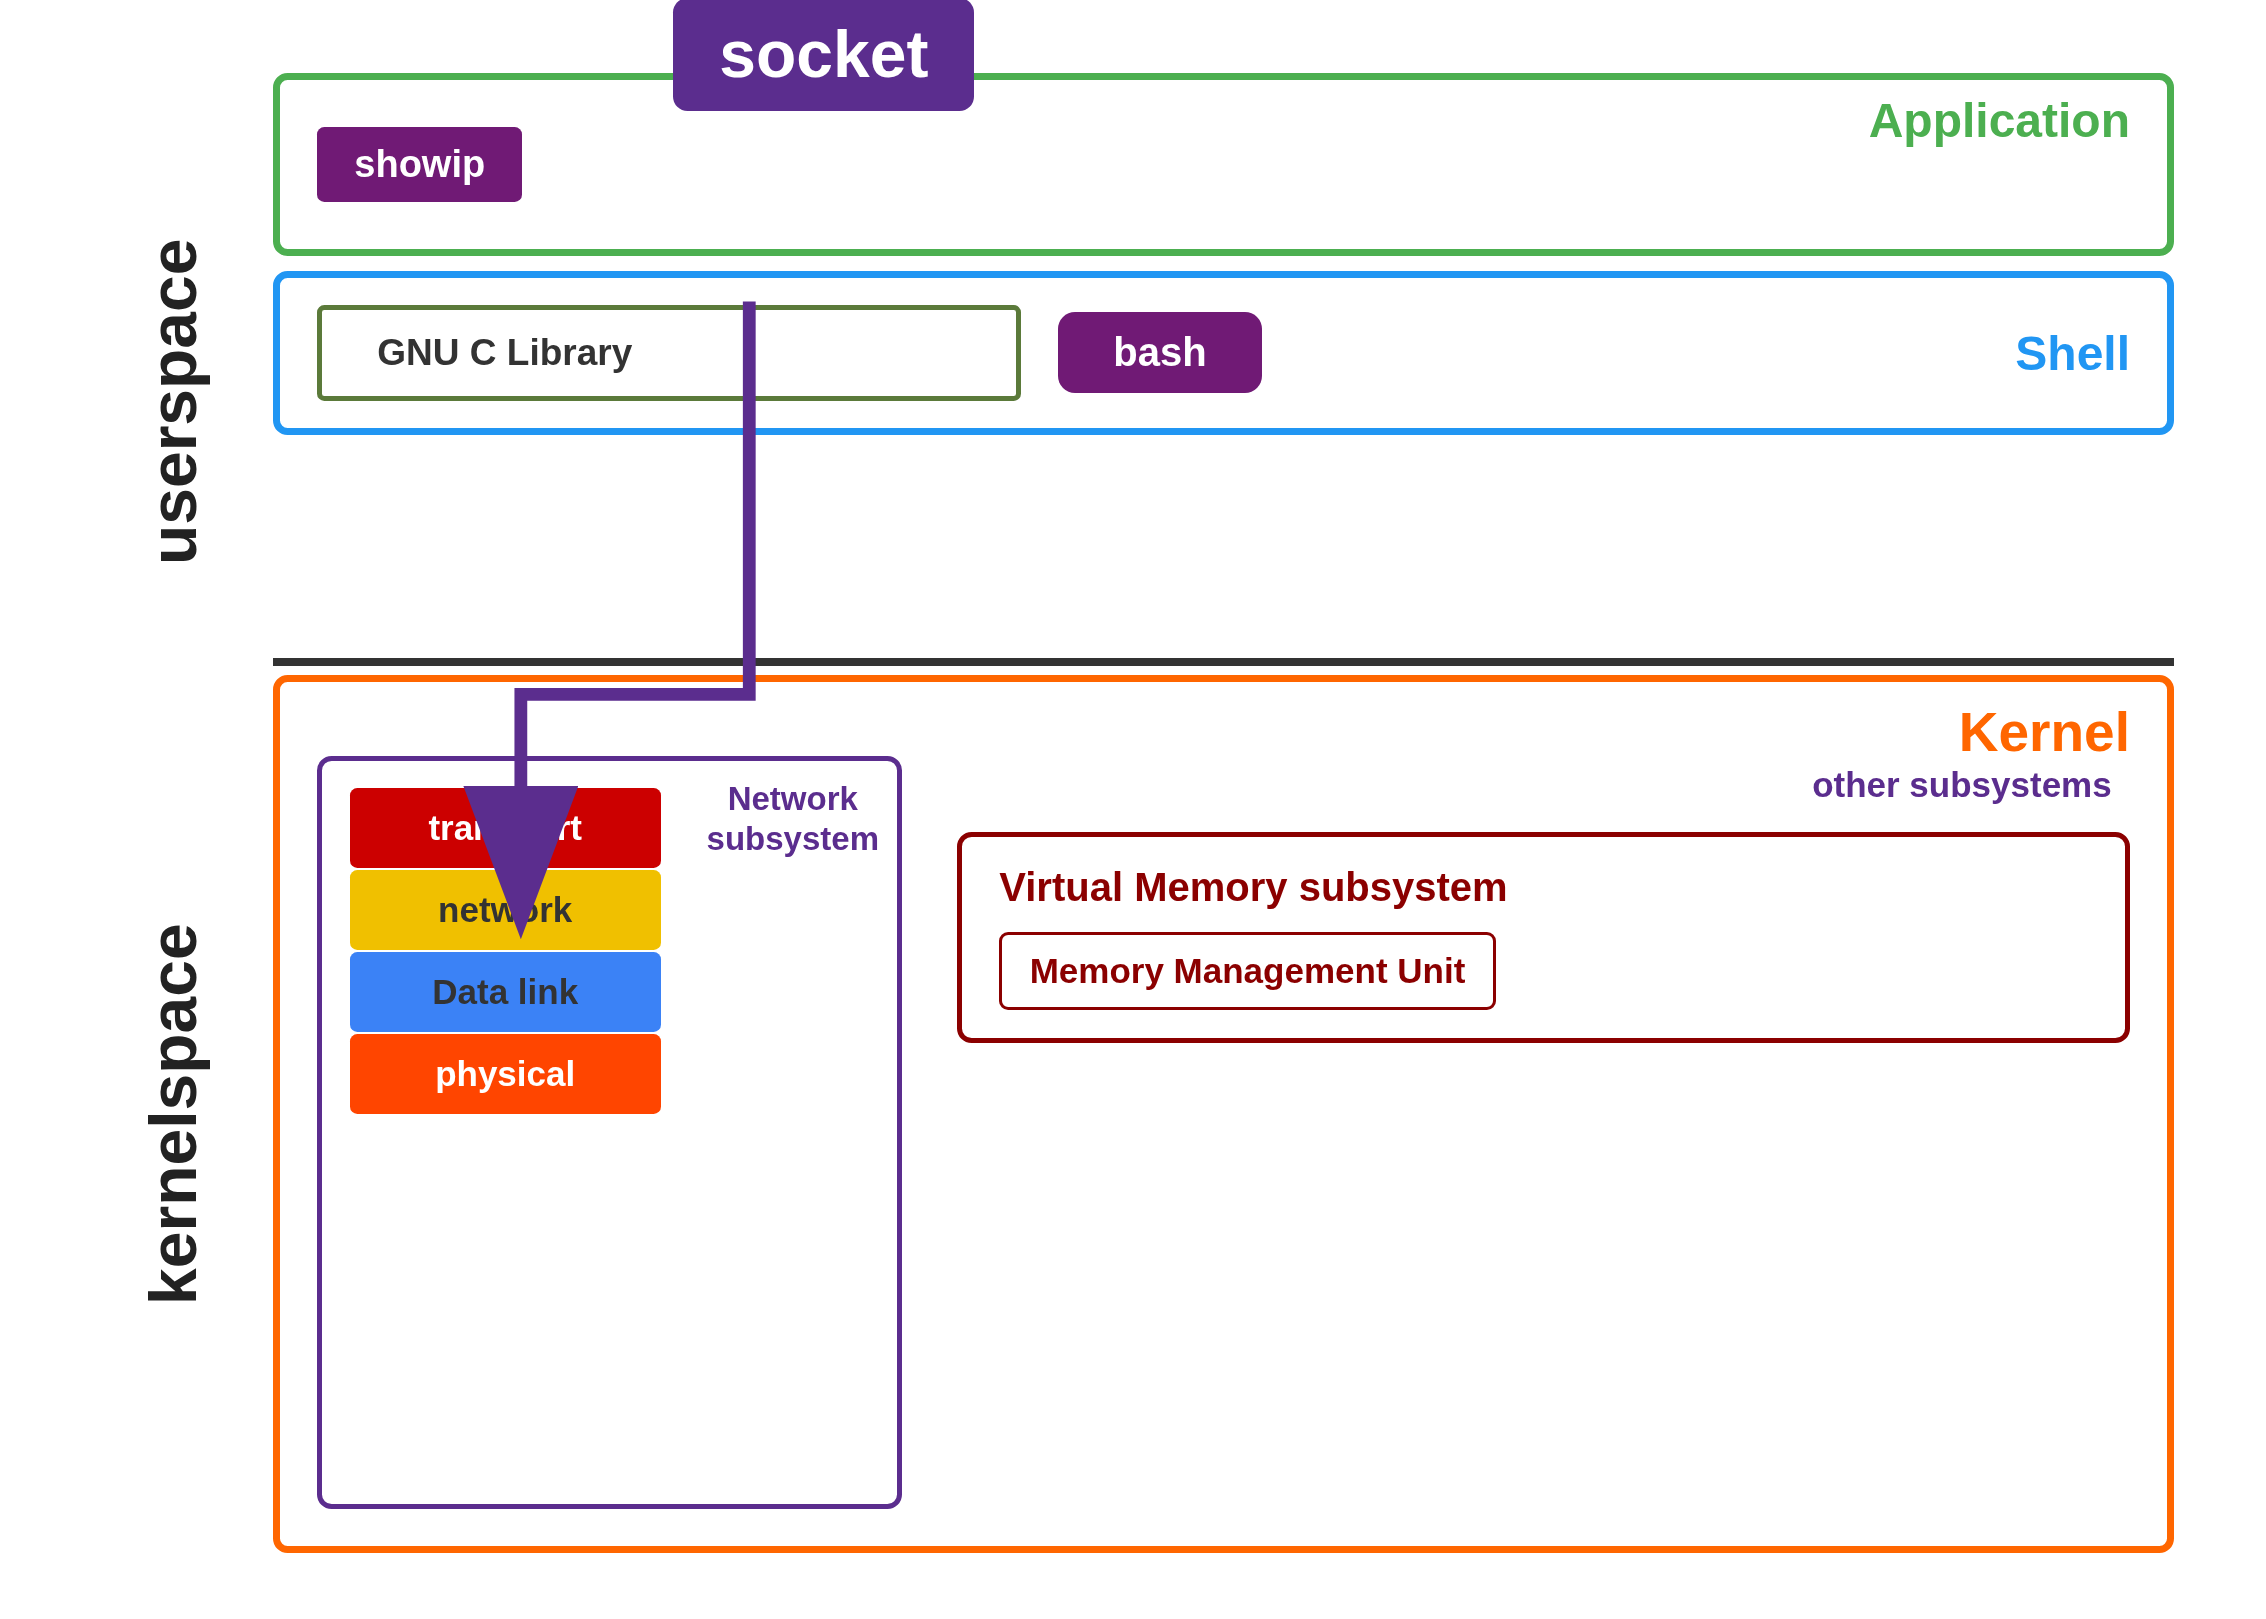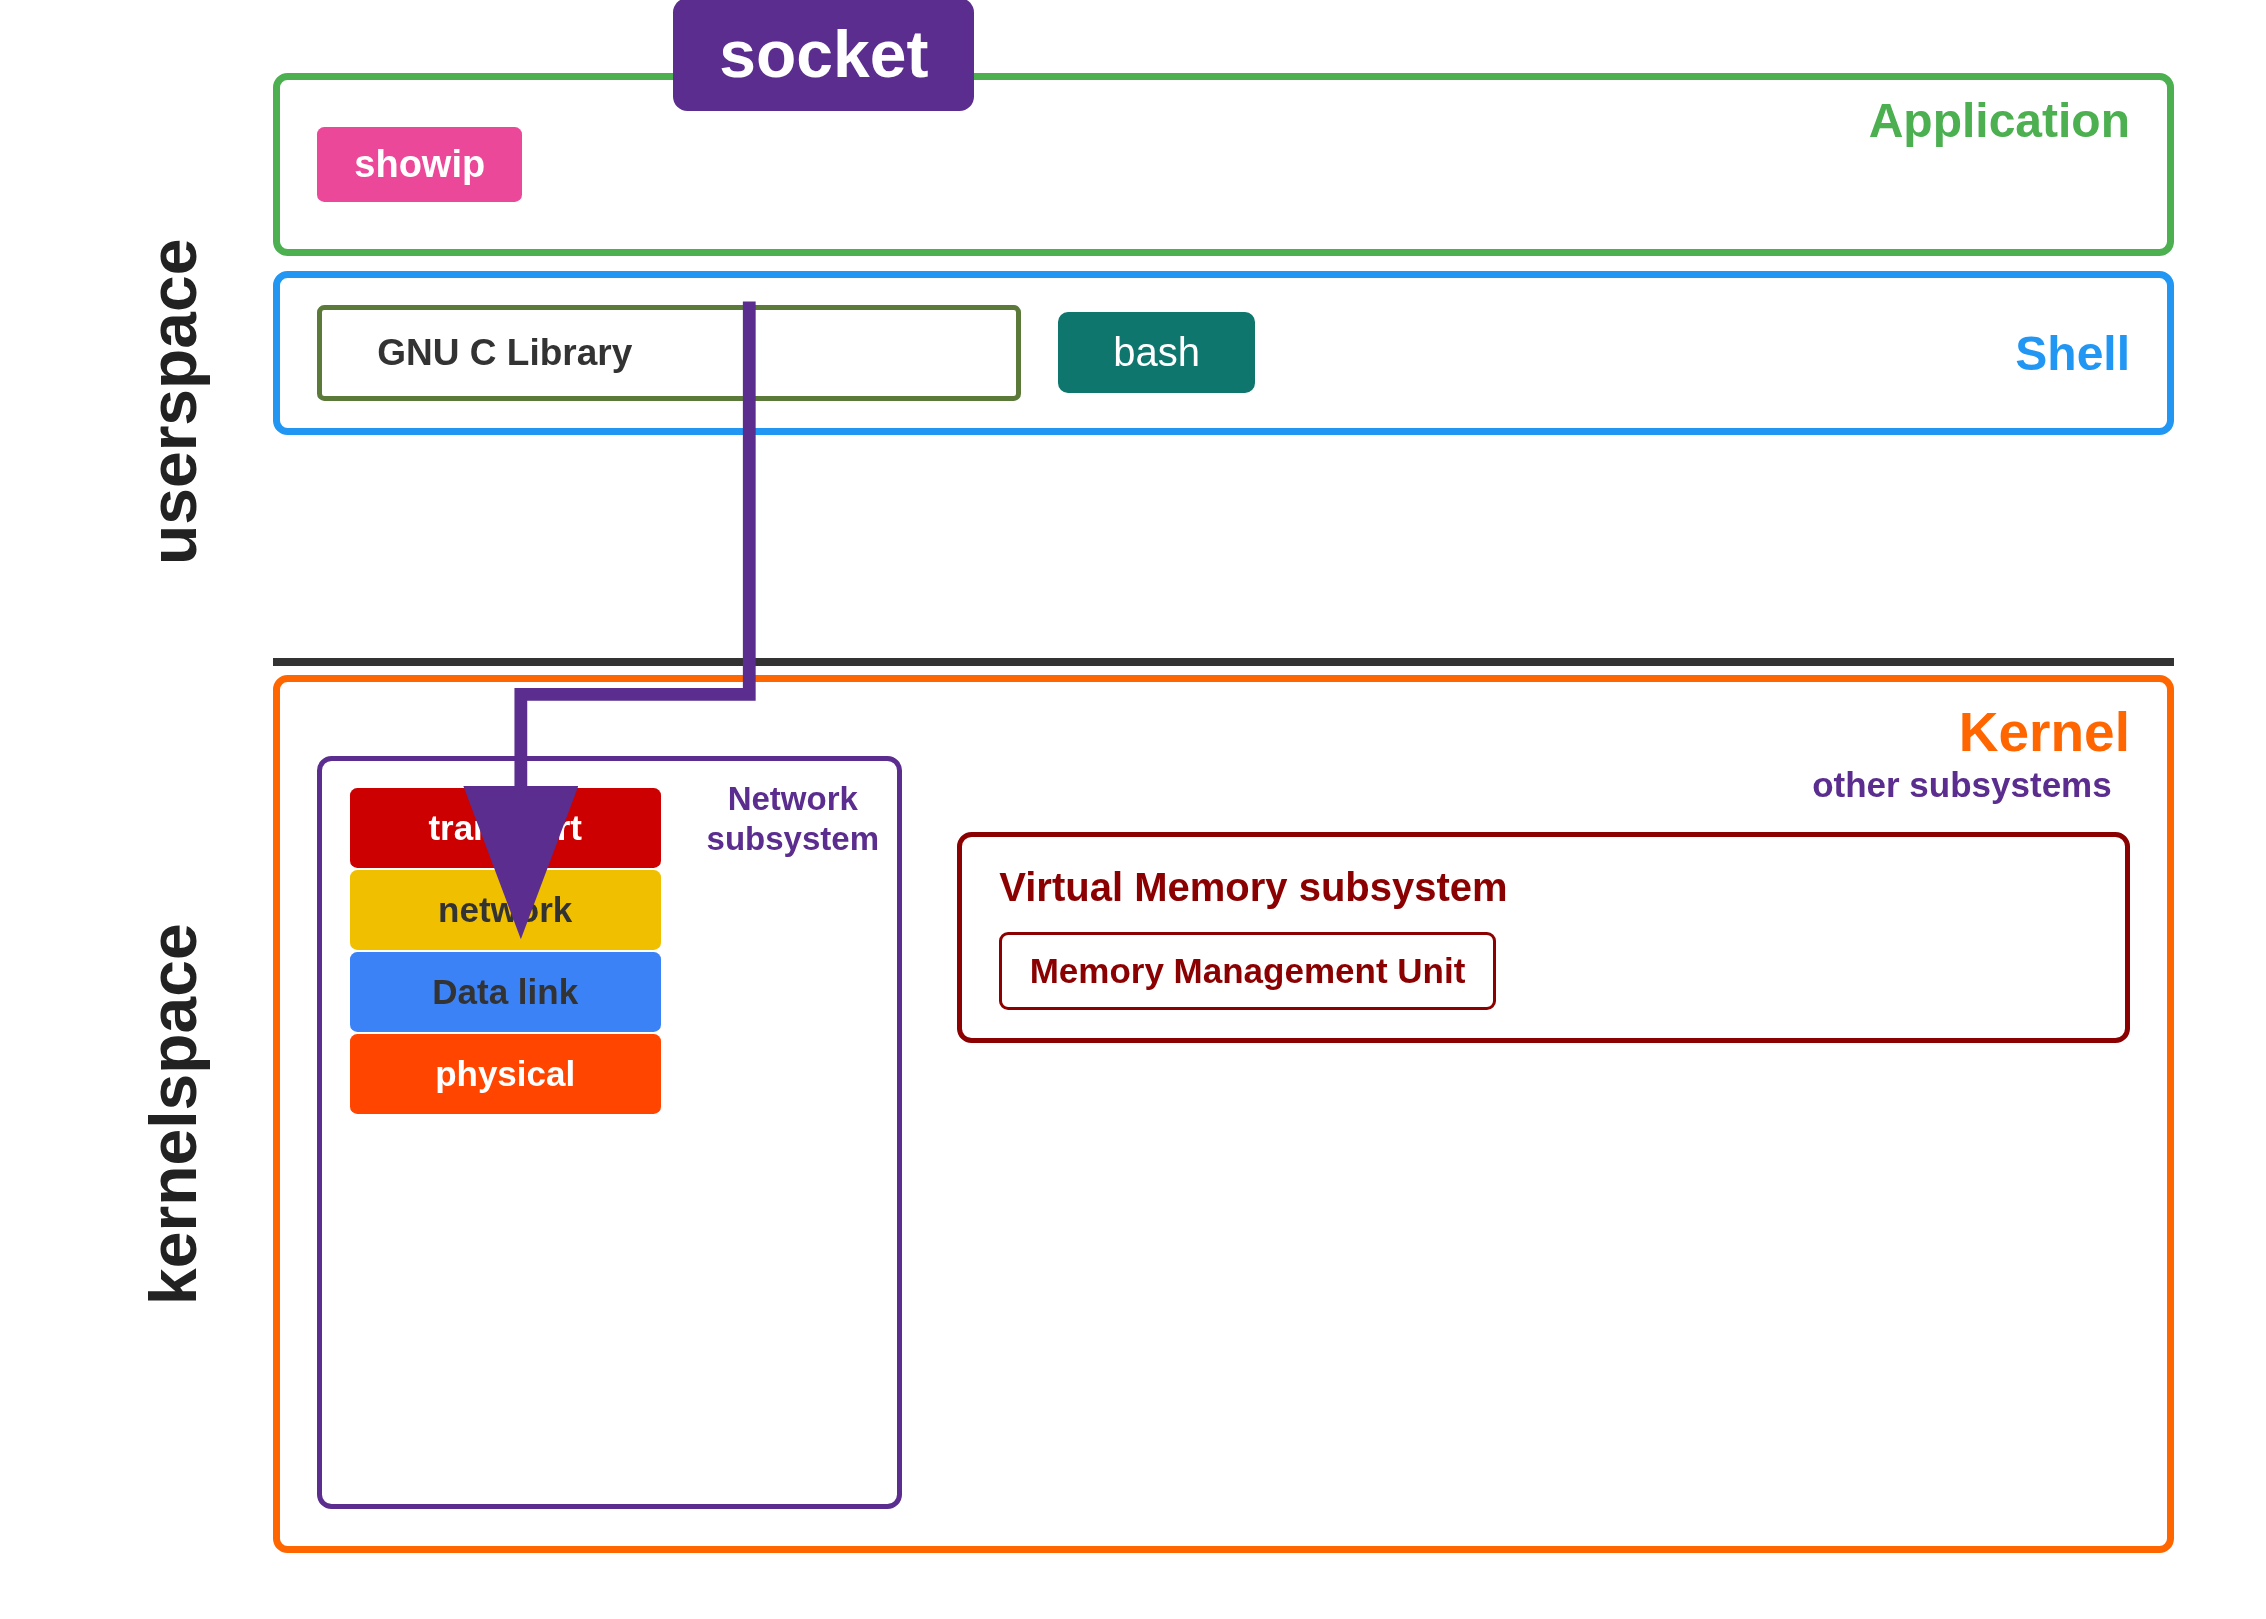--- a/index.html
+++ b/index.html
@@ -87,21 +87,21 @@
     .application-label {
       position: absolute;
       top: 13px;
       right: 37px;
       font-size: 48px;
       font-weight: bold;
       color: #4caf50;
     }
 
     .showip-box {
-      background: #ec4899;
+      background: #701a75;
       color: white;
       font-size: 38px;
       font-weight: bold;
       padding: 16.4px 37px;
       border-radius: 7.3px;
     }
 
     
     .socket-callout {
       position: absolute;
@@ -142,26 +142,26 @@
       border: 5.5px solid #5b7a3a;
       border-radius: 7.3px;
       padding: 22px 55px;
       font-size: 37px;
       font-weight: bold;
       color: #333;
       width: 704px;
     }
 
     .bash-box {
-      background: #0f766e;
+      background: #701a75;
       color: white;
       font-size: 40px;
-      font-weight: normal;
+      font-weight: bold;
       padding: 18.3px 55px;
-      border-radius: 10px;
+      border-radius: 17px;
     }
 
     
     .divider {
       height: 7.3px;
       background: #333;
       margin: 9.1px 0;
     }
 
     

